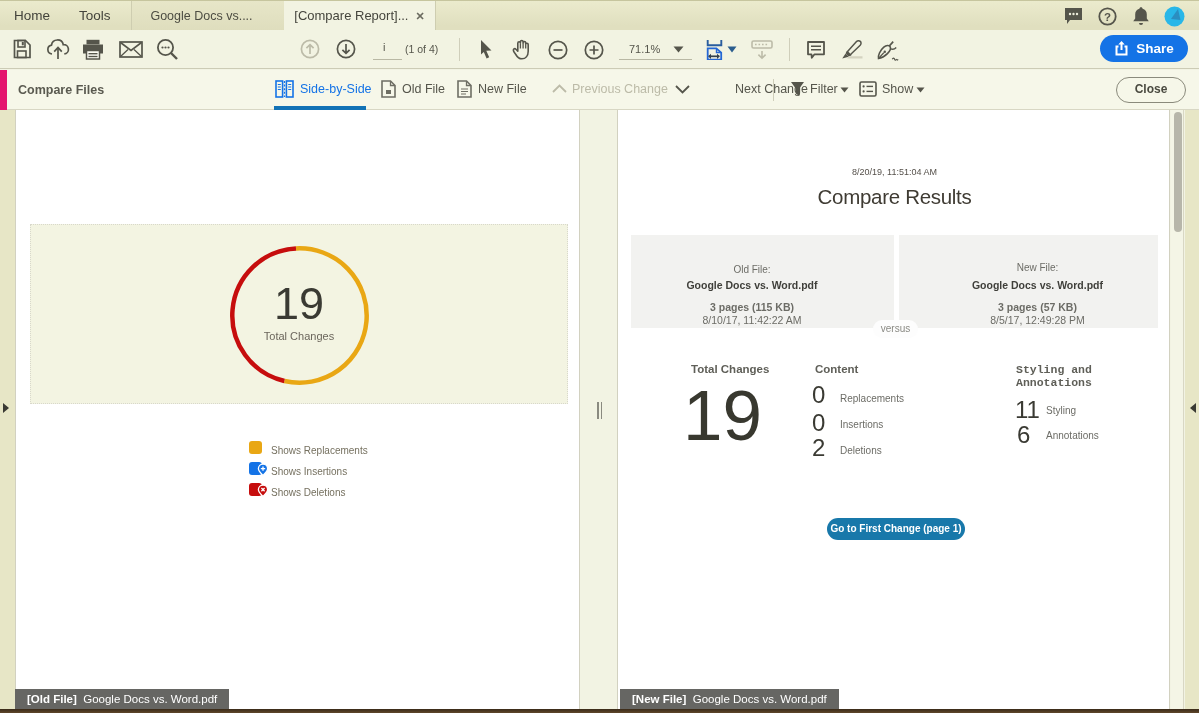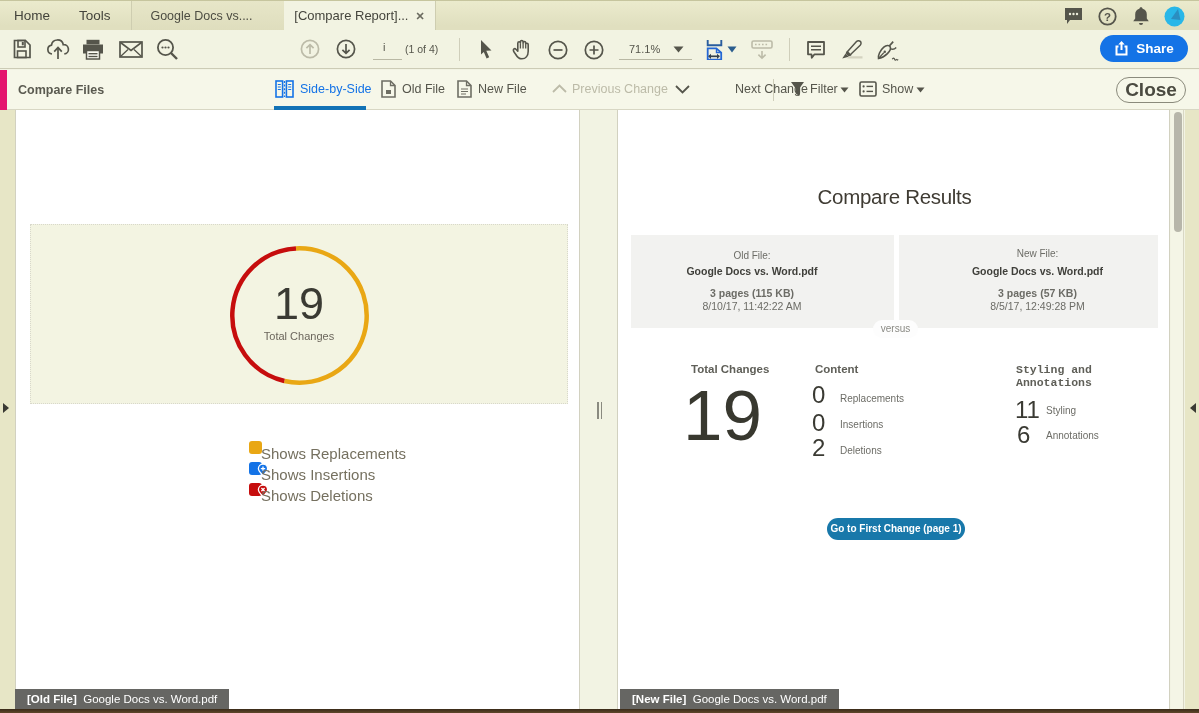--- a/index.html
+++ b/index.html
@@ -17,48 +17,48 @@
 
   
   #toolbar { left:0; top:30px; width:1199px; height:39px; background:#f2f3e2; border-bottom:1px solid #cccbb5; }
   .vsep { position:absolute; width:1px; background:#cfceba; }
   #share { position:absolute; left:1100px; top:5px; width:88px; height:27px; background:#1473e6; border-radius:13.5px; color:#fff; font-size:13.5px; font-weight:bold; text-align:center; line-height:27px; }
 
   
   #cmpbar { left:0; top:70px; width:1199px; height:40px; background:#f6f7e9; border-bottom:1px solid #d8d7c4; }
   #pinkstripe { position:absolute; left:0; top:0; width:7px; height:40px; background:#e4156e; }
   #cmpbar .lbl { position:absolute; font-size:12.5px; color:#55554b; }
-  #closebtn { position:absolute; left:1116px; top:7px; width:70px; height:26px; border:1.5px solid #8a8a7c; border-radius:13px; color:#4a4a40; font-size:19px; font-weight:bold; text-align:center; line-height:23px; }
+  #closebtn { position:absolute; left:1116px; top:7px; width:70px; height:26px; border:1.5px solid #8a8a7c; border-radius:13px; color:#4a4a40; font-size:12px; font-weight:bold; text-align:center; line-height:23px; }
   #sbs-underline { position:absolute; left:274px; top:36px; width:92px; height:4px; background:#1272b5; }
 
   
   #content { left:0; top:110px; width:1199px; height:600px; background:#f2f3e3; }
   .page { position:absolute; top:0; background:#fff; border:1px solid #d2d1c0; border-top:none; border-bottom:none; }
   #pageL { left:15px; width:565px; height:600px; }
   #pageR { left:617px; width:553px; height:600px; }
 
   #summary { position:absolute; left:0; top:55px; width:565px; text-align:center; font-size:22px; color:#423e36; }
   #yellowbox { position:absolute; left:14px; top:114px; width:538px; height:180px; background:#f3f4e2; border:1px dotted #d8d8cb; }
   #donut19 { position:absolute; left:237px; top:171px; width:92px; text-align:center; font-size:45px; line-height:1; color:#3a3a33; }
   #donutlbl { position:absolute; left:213px; top:220px; width:140px; text-align:center; font-size:11px; color:#6b665c; }
 
   .legrow { position:absolute; left:233px; height:14px; }
   .legsq { position:absolute; left:0; top:0; width:13px; height:13px; border-radius:3px; }
-  .legtxt { position:absolute; left:12px; top:4px; font-size:15px; color:#75705f; white-space:nowrap; }
+  .legtxt { position:absolute; left:22px; top:4px; font-size:10px; color:#75705f; white-space:nowrap; }
 
   .filelabel { position:absolute; bottom:0.5px; height:21px; background:#666663; color:#fff; font-size:11.5px; line-height:21px; white-space:nowrap; filter:grayscale(0%); }
 
   
   #timestamp { position:absolute; left:0; top:57px; width:553px; text-align:center; font-size:9px; color:#55504a; }
   #cmpresults { position:absolute; left:0; top:75px; width:553px; text-align:center; font-size:20.5px; letter-spacing:-0.3px; color:#3f3b33; }
   #graybox { position:absolute; left:13px; top:125px; width:527px; height:93px; }
   #grayL { position:absolute; left:0; top:0; width:263px; height:93px; background:#f2f2f0; }
   #grayR { position:absolute; left:268px; top:0; width:259px; height:93px; background:#f2f2f0; }
   .fcol { position:absolute; top:0; height:93px; }
-  .fcol div { position:absolute; left:0; width:100%; text-align:center; }
+  .fcol div { position:absolute; left:0; width:100%; text-align:center;margin-top:14px; }
   .fcol .ftitle { font-size:10px; color:#6c6c66; }
   .fcol .fname { font-size:10.5px; font-weight:bold; color:#3f3f3a; }
   .fcol .meta { font-weight:bold; color:#6c6c66; font-size:10.5px; }
   .fcol .meta2 { color:#6c6c66; font-size:10.5px; }
   #versus { position:absolute; left:242px; top:37px; width:45px; height:17.5px; background:#fdfdfd; border-radius:9px; text-align:center; line-height:17.5px; font-size:10px; color:#8a8a84;margin-top:48px; }
 
   .statlbl { font-weight:bold; font-size:11.5px; color:#5f5f58; }
   #big19 { position:absolute; left:65px; top:270px; font-size:71px; line-height:1; color:#38382f; }
   .statnum { font-size:24px; line-height:1; color:#3a3a33; }
   .statsub { font-size:10px; color:#6c6c66; }
@@ -312,20 +312,21 @@
       <svg style="position:absolute; left:7.5px; top:1px;" width="12" height="13" viewBox="0 0 12 13">
         <path d="M6 1 a4.6 4.6 0 0 1 4.6 4.6 c0 2.7 -2.6 4.9 -4.6 6.9 c-2 -2 -4.6 -4.2 -4.6 -6.9 A4.6 4.6 0 0 1 6 1 z" fill="#c60d0d" stroke="#fff" stroke-width="1.3"></path>
         <path d="M4.4 4 l3.2 3.2 M7.6 4 l-3.2 3.2" stroke="#fff" stroke-width="1.3"></path>
       </svg>
       <div class="legtxt">Shows Deletions</div>
       </div>
     <div class="filelabel" style="left:-1px; padding:0 12px;"><b>[Old File]</b>&nbsp; Google Docs vs. Word.pdf</div>
   </div>
 
   <div id="pageR" class="page">
+    <div id="timestamp">8/20/19, 11:51:04 AM</div>
     <div id="cmpresults">Compare Results</div>
     <div id="graybox">
       <div id="grayL"></div>
       <div id="grayR"></div>
       <div class="fcol" style="left:0; width:242px;">
         <div class="ftitle" style="top:15px;">Old File:</div>
         <div class="fname" style="top:30px;">Google Docs vs. Word.pdf</div>
         <div class="meta" style="top:51.5px;">3 pages (115 KB)</div>
         <div class="meta2" style="top:64.5px;">8/10/17, 11:42:22 AM</div>
       </div>

